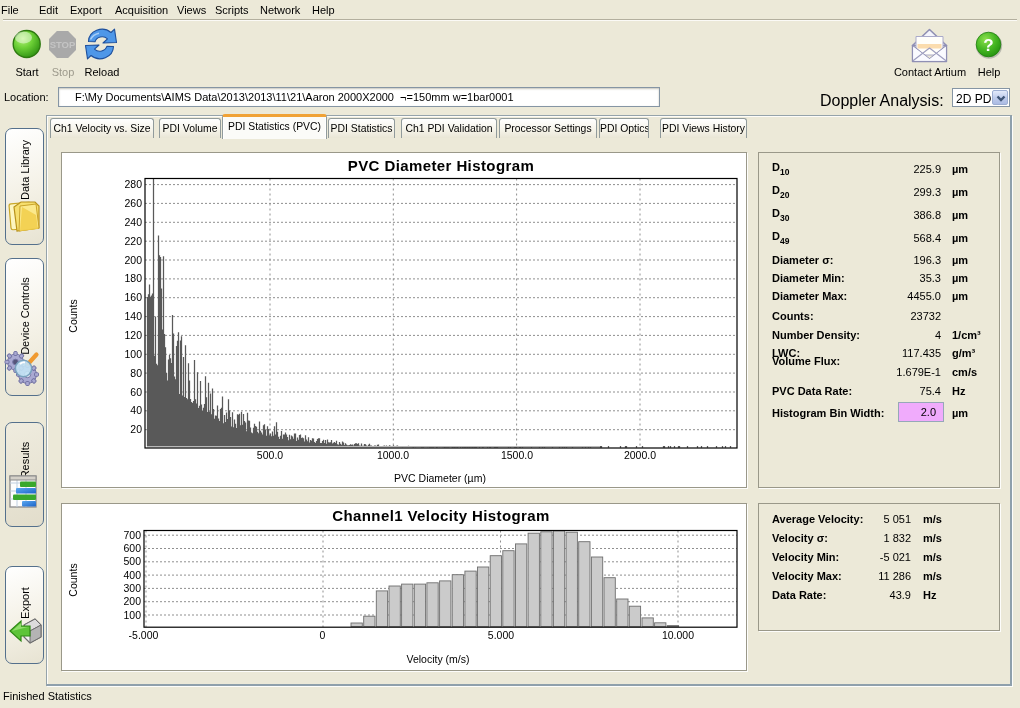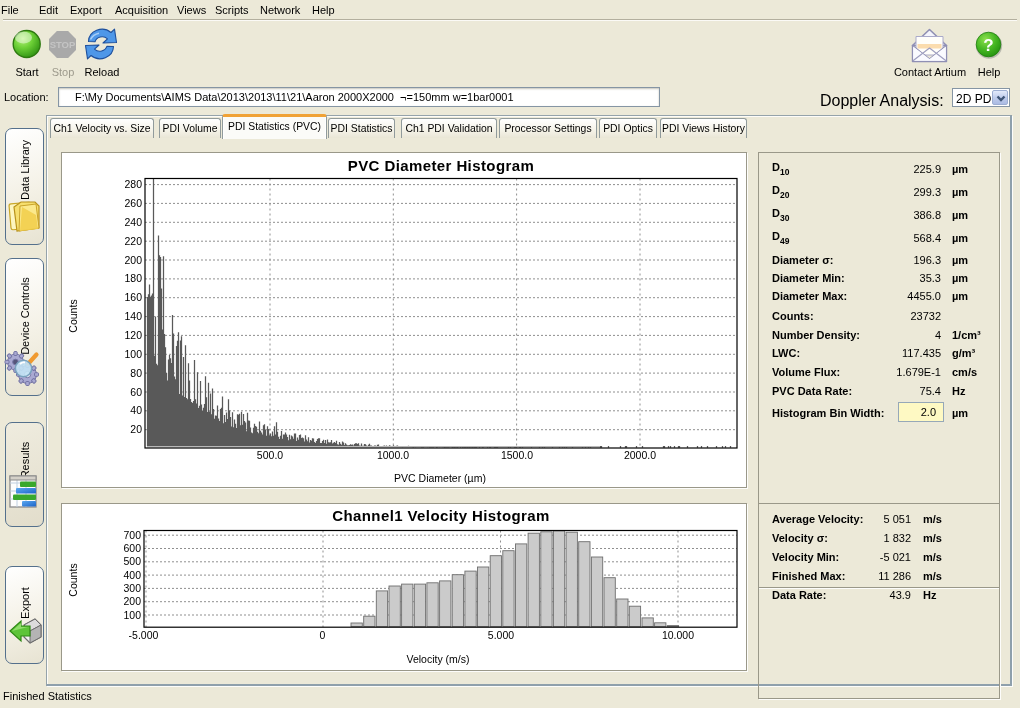--- a/index.html
+++ b/index.html
@@ -17,21 +17,21 @@
 .tab{position:absolute;top:118px;height:20px;white-space:nowrap;overflow:hidden;font-size:10.4px;background:linear-gradient(180deg,#ffffff,#f6f4ea 55%,#e9e6d6);border:1px solid #919b9c;border-bottom:none;border-radius:3px 3px 0 0;text-align:center;padding-top:4px}
 .tab.active{top:114px;height:25px;background:#fbfbf8;border-top:3px solid #f0a236;padding-top:4px;z-index:3;box-shadow:inset 1px 0 0 #fff,inset -1px 0 0 #fff}
 .chartpanel{position:absolute;background:#fff;border:1px solid #9a9889;box-shadow:1px 1px 0 #fdfdfb}
 .statpanel{position:absolute;border:1px solid #9a9889;box-shadow:1px 1px 0 #fdfdfb}
 .statpanel .lab{position:absolute;left:13px;font-weight:bold;white-space:nowrap}
 .statpanel .sub{font-weight:bold;font-size:8.5px;vertical-align:-4px}
 .statpanel .val{position:absolute;right:58px;white-space:nowrap}
 .statpanel .unit{position:absolute;left:193px;font-weight:bold;white-space:nowrap}
 .statpanel .val2{position:absolute;right:88px;white-space:nowrap}
 .statpanel .unit2{position:absolute;left:164px;font-weight:bold;white-space:nowrap}
-.binbox{position:absolute;left:139px;top:249px;width:46px;height:20px;background:#fef9c3;border:1px solid #96a8b8;text-align:right;padding:3px 7px 0 12px}
+.binbox{position:absolute;left:139px;top:249px;width:46px;height:20px;background:#f0abfc;border:1px solid #96a8b8;text-align:right;padding:3px 7px 0 12px}
 .sbtn{position:absolute;left:5px;width:39px;border:1px solid #54708c;border-radius:7px;background:linear-gradient(160deg,#ffffff,#f4f1e6 55%,#e7e3d2)}
 .sbtn.sel{background:linear-gradient(160deg,#efecdf,#e2ddcb)}
 .vtext{position:absolute;left:50%;width:130px;margin-left:-65px;text-align:center;transform:rotate(-90deg);font-size:11px;white-space:nowrap}
 .statusbar{position:absolute;left:3px;top:690px}
 svg text{font-family:"Liberation Sans",sans-serif}
 </style></head>
 <body>
 <div class="menubar">
     <span style="left:1px">File</span>
     <span style="left:39px">Edit</span>
@@ -268,24 +268,24 @@
         <path d="M4.5 5.5 L8 9 L11.5 5.5" stroke="#3f5577" stroke-width="2.4" fill="none"></path>
       </svg></span>
   </div>
 <div class="panel"></div>
 <div class="tab" style="left:50px;width:104px">Ch1 Velocity vs. Size</div>
 <div class="tab" style="left:159px;width:62px">PDI Volume</div>
 <div class="tab active" style="left:222px;width:105px">PDI Statistics (PVC)</div>
 <div class="tab" style="left:328px;width:67px">PDI Statistics</div>
 <div class="tab" style="left:401px;width:96px">Ch1 PDI Validation</div>
 <div class="tab" style="left:499px;width:98px">Processor Settings</div>
-<div class="tab" style="left:599px;width:58px">PDI Optics</div>
+<div class="tab" style="left:599px;width:50px">PDI Optics</div>
 <div class="tab" style="left:660px;width:87px">PDI Views History</div>
 <div class="chartpanel" style="left:61px;top:152px;width:686px;height:336px"></div>
-<div class="statpanel" style="left:758px;top:152px;width:242px;height:436px">
+<div class="statpanel" style="left:758px;top:152px;width:242px;height:336px">
     <div class="lab" style="top:8px"><b>D</b><span class="sub">10</span></div>
     <div class="val" style="top:10px">225.9</div>
     <div class="unit" style="top:10px">µm</div>
     <div class="lab" style="top:31px"><b>D</b><span class="sub">20</span></div>
     <div class="val" style="top:33px">299.3</div>
     <div class="unit" style="top:33px">µm</div>
     <div class="lab" style="top:54px"><b>D</b><span class="sub">30</span></div>
     <div class="val" style="top:56px">386.8</div>
     <div class="unit" style="top:56px">µm</div>
     <div class="lab" style="top:77px"><b>D</b><span class="sub">49</span></div>
@@ -301,42 +301,42 @@
     <div class="val" style="top:136.5px">4455.0</div>
     <div class="unit" style="top:136.5px">µm</div>
     <div class="lab" style="top:156.5px">Counts:</div>
     <div class="val" style="top:156.5px">23732</div>
     <div class="lab" style="top:175.5px">Number Density:</div>
     <div class="val" style="top:175.5px">4</div>
     <div class="unit" style="top:175.5px">1/cm³</div>
     <div class="lab" style="top:194px">LWC:</div>
     <div class="val" style="top:194px">117.435</div>
     <div class="unit" style="top:194px">g/m³</div>
-    <div class="lab" style="top:213px">Volume Flux:</div>
+    <div class="lab" style="top:202px">Volume Flux:</div>
     <div class="val" style="top:213px">1.679E-1</div>
     <div class="unit" style="top:213px">cm/s</div>
     <div class="lab" style="top:232px">PVC Data Rate:</div>
     <div class="val" style="top:232px">75.4</div>
     <div class="unit" style="top:232px">Hz</div>
     <div class="lab" style="top:254px">Histogram Bin Width:</div>
     <div class="binbox">2.0</div>
     <div class="unit" style="top:254px">µm</div>
   </div>
 <div class="chartpanel" style="left:61px;top:503px;width:686px;height:168px"></div>
-<div class="statpanel" style="left:758px;top:503px;width:242px;height:196px">
+<div class="statpanel" style="left:758px;top:503px;width:242px;height:128px">
     <div class="lab" style="top:8.600000000000023px">Average Velocity:</div>
     <div class="val2" style="top:8.600000000000023px">5 051</div>
     <div class="unit2" style="top:8.600000000000023px">m/s</div>
     <div class="lab" style="top:28px">Velocity σ:</div>
     <div class="val2" style="top:28px">1 832</div>
     <div class="unit2" style="top:28px">m/s</div>
     <div class="lab" style="top:47px">Velocity Min:</div>
     <div class="val2" style="top:47px">-5 021</div>
     <div class="unit2" style="top:47px">m/s</div>
-    <div class="lab" style="top:66px">Finished Max:</div>
+    <div class="lab" style="top:66px">Velocity Max:</div>
     <div class="val2" style="top:66px">11 286</div>
     <div class="unit2" style="top:66px">m/s</div>
     <div class="lab" style="top:85px">Data Rate:</div>
     <div class="val2" style="top:85px">43.9</div>
     <div class="unit2" style="top:85px">Hz</div>
   </div>
 <div class="sbtn" style="top:128px;height:117px">
     <div class="vtext" style="top:35px">Data Library</div>
   </div>
 <div class="sbtn" style="top:258px;height:138px">

